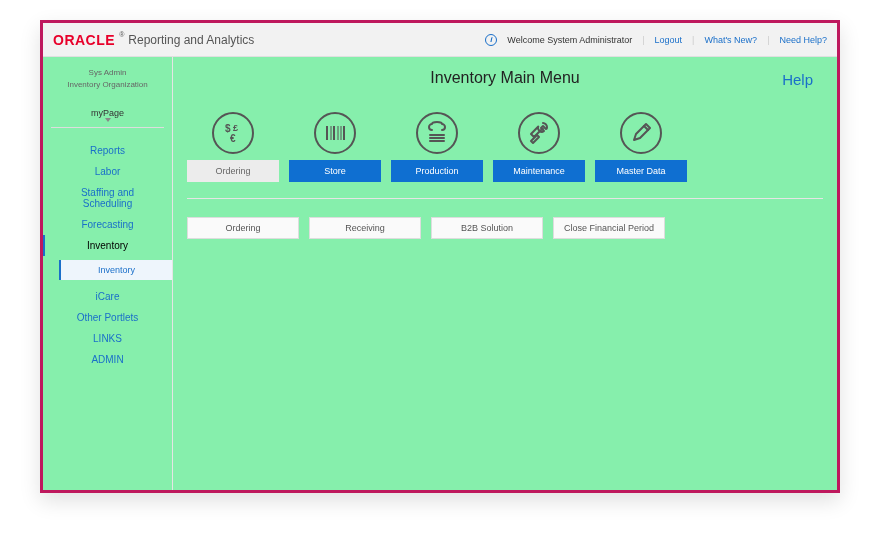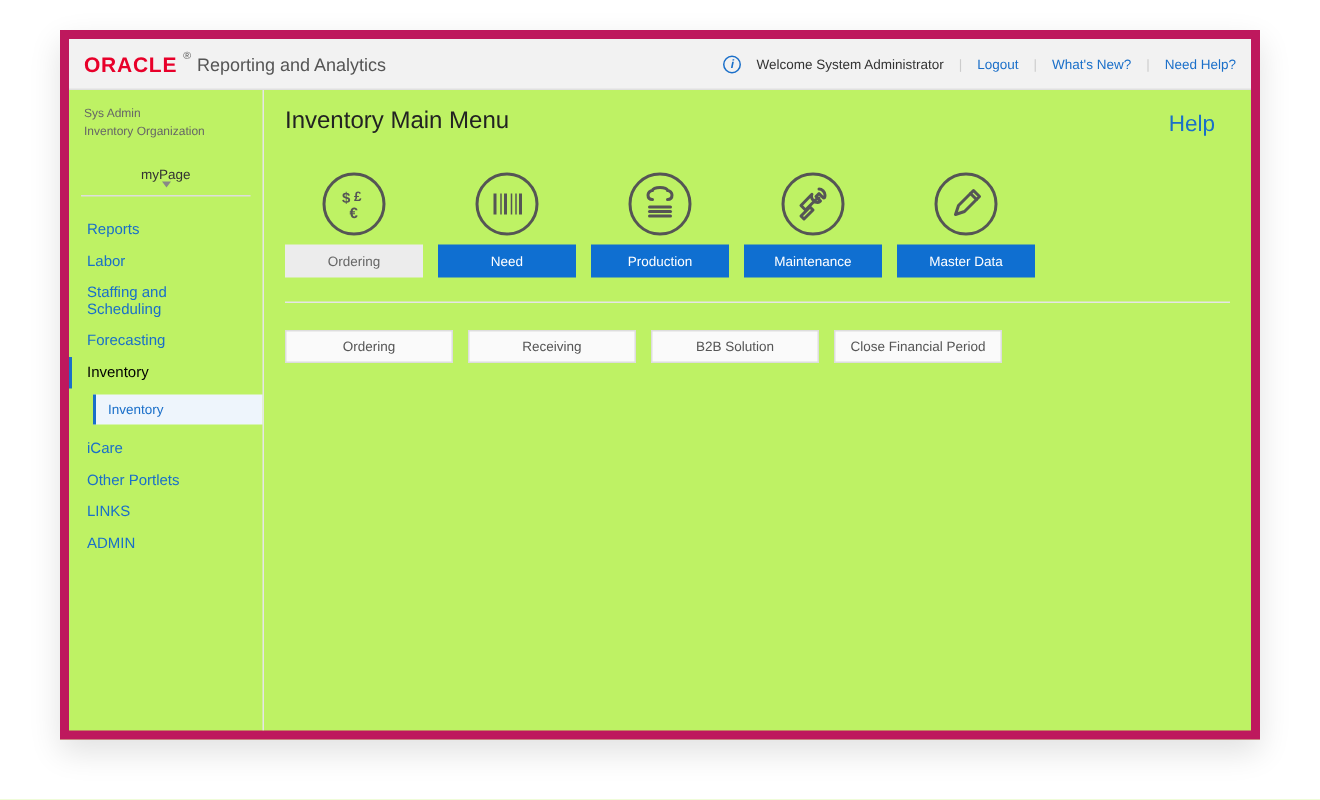--- a/index.html
+++ b/index.html
@@ -1,32 +1,32 @@
 <!DOCTYPE html>
 <html><head>
 <meta charset="utf-8">
 <style>
   * { box-sizing: border-box; margin: 0; padding: 0; }
   html, body { width: 880px; height: 533px; font-family: Arial, Helvetica, sans-serif; background: #fff; }
   .shell { width: 880px; height: 533px; padding: 20px 40px 40px 40px; position: relative; }
-  .app { width: 800px; height: 473px; border: 6px solid #be185d; background: #bef264; box-shadow: 0 8px 20px rgba(0,0,0,0.12); position: relative; overflow: hidden; }
+  .app { width: 800px; height: 473px; border: 3px solid #be185d; background: #86efac; box-shadow: 0 8px 20px rgba(0,0,0,0.12); position: relative; overflow: hidden; }
 
   
   .hdr { height: 34px; background: #f2f2f2; border-bottom: 1px solid #e0e0e0; display: flex; align-items: center; padding: 0 10px; }
   .logo { color: #e8002a; font-weight: bold; font-size: 14px; letter-spacing: 0.5px; margin-right: 4px; }
   .logo-sup { color:#555; font-size:7px; position: relative; top:-5px; margin-right:4px;}
   .logo-rest { color: #555; font-size: 12px; }
   .hdr-spacer { flex: 1; }
   .hdr-right { display: flex; align-items: center; gap: 10px; font-size: 9px; }
   .info-icon { width:12px; height:12px; border-radius:50%; border:1px solid #1a6fc9; display:inline-flex; align-items:center; justify-content:center; color:#1a6fc9; font-size:8px; font-style:italic; font-weight:bold; }
   .hdr-right .lnk { color:#1a6fc9; cursor:pointer; }
   .hdr-right .sep { color:#ccc; }
 
   
-  .body { display:flex; height: calc(100% - 34px); }
+  .body { display:flex; height: calc(100% - 34px); text-align: center; }
   .sidebar { width: 130px; border-right:1px solid #e5e5e5; padding: 10px 0 0 0; }
   .side-top { padding: 0 10px 8px 10px; font-size:8px; color:#666; line-height:1.5; }
   .dropdown { margin:4px 8px 12px 8px; padding:5px 8px; font-size:9px; color:#333; border-bottom:1px solid #ddd; display:flex; align-items:center; justify-content:space-between; cursor:pointer;flex-direction:column; }
   .chevdown { width:0; height:0; border-left:3px solid transparent; border-right:3px solid transparent; border-top:4px solid #888; }
   .nav { list-style:none; font-size:10px; }
   .nav li { padding:5px 12px; color:#1a6fc9; cursor:pointer; }
   .nav li.active { color:#000; border-left:2px solid #1a6fc9; padding-left:10px; }
   .subnav { list-style:none; margin:4px 0 6px 16px; }
   .subnav li { font-size:9px; padding:5px 8px; color:#1a6fc9; background:#eef5fc; border-left:2px solid #1a6fc9; cursor:pointer; }
 
@@ -119,21 +119,21 @@
                   <g stroke="#555">
                     <line x1="5" y1="6" x2="5" y2="20" stroke-width="2"></line>
                     <line x1="9" y1="6" x2="9" y2="20" stroke-width="1"></line>
                     <line x1="12" y1="6" x2="12" y2="20" stroke-width="2"></line>
                     <line x1="16" y1="6" x2="16" y2="20" stroke-width="1"></line>
                     <line x1="19" y1="6" x2="19" y2="20" stroke-width="1"></line>
                     <line x1="22" y1="6" x2="22" y2="20" stroke-width="2"></line>
                   </g>
                 </svg>
               </div>
-              <div class="tile-btn primary">Need</div>
+              <div class="tile-btn primary">Store</div>
             </div>
             <div class="tile">
               <div class="tile-icon">
                 <svg width="26" height="26" viewBox="0 0 26 26">
                   <path class="stroke555" d="M8 10c-2 0-3-1-3-3 0-1.5 1.5-3 3-3 0-1 2-2 5-2s5 1 5 2c1.5 0 3 1.5 3 3 0 2-1 3-3 3"></path>
                   <line class="stroke555" x1="6" y1="15" x2="20" y2="15"></line>
                   <line class="stroke555" x1="6" y1="18" x2="20" y2="18"></line>
                   <line class="stroke555" x1="6" y1="21" x2="20" y2="21"></line>
                 </svg>
               </div>

